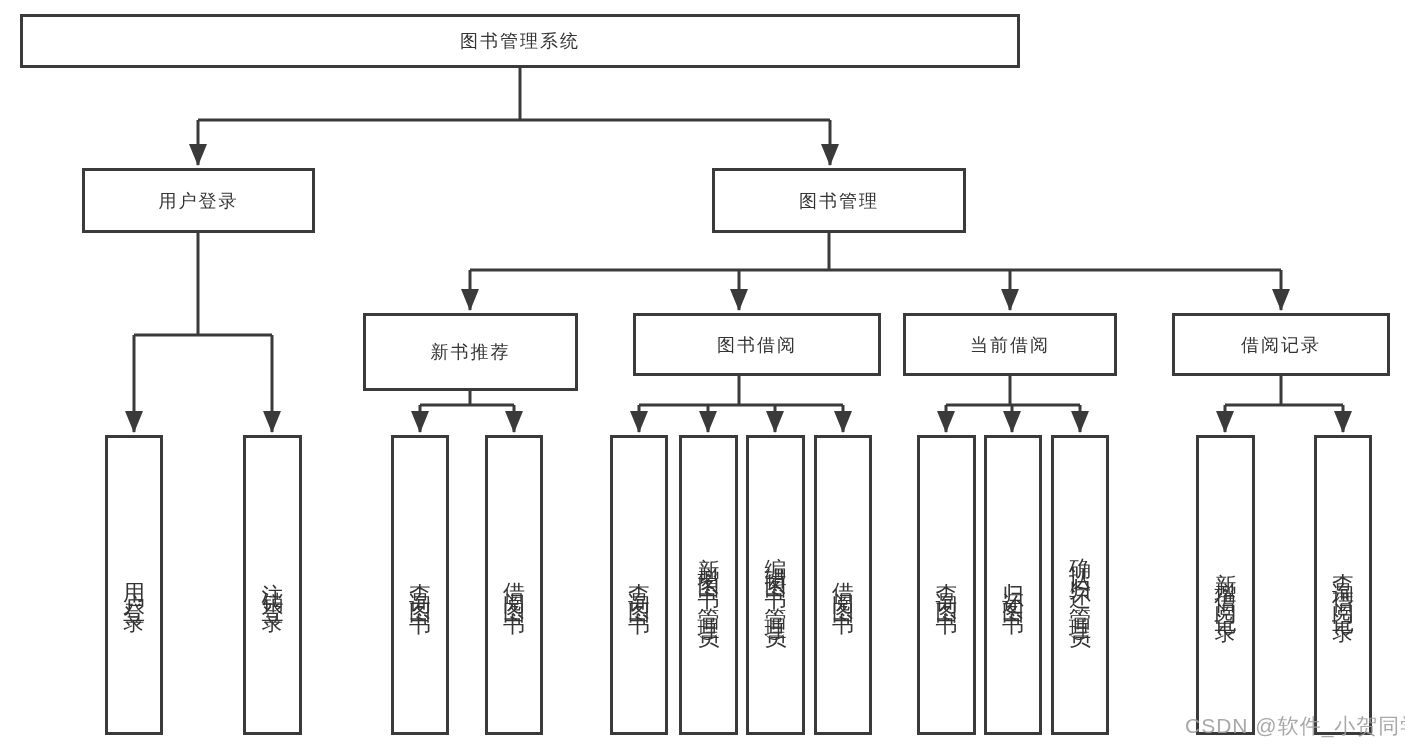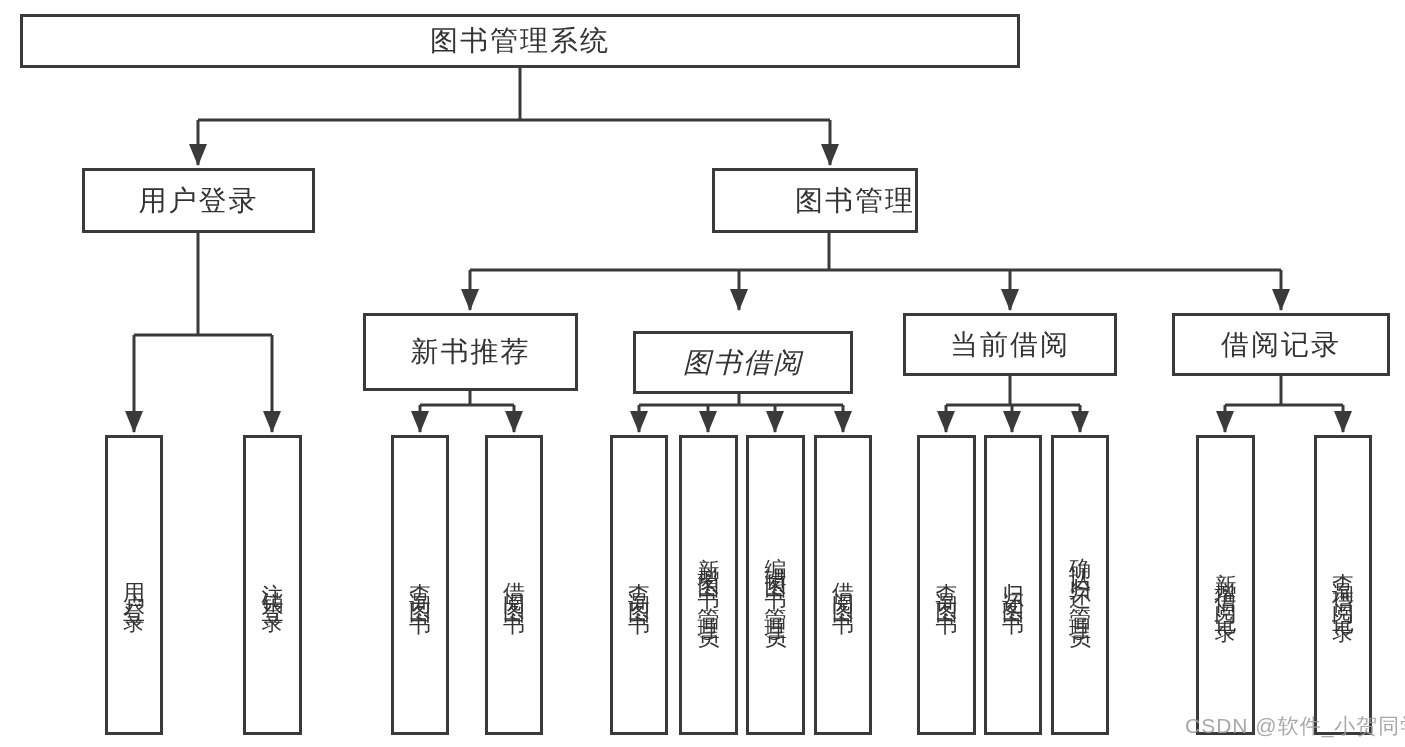--- a/index.html
+++ b/index.html
@@ -27,21 +27,21 @@
     position: absolute;
     box-sizing: border-box;
     background: #ffffff;
     border: 3px solid #3a3a3a;
     display: flex;
     align-items: center;
     justify-content: center;
     color: #333333;
   }
   .box-h span {
-    font-size: 28px;
+    font-size: 18px;
     letter-spacing: 2px;
     white-space: nowrap;
   }
   .box-v span {
     writing-mode: vertical-lr;
     text-orientation: mixed;
     font-size: 22px;
     letter-spacing: 10px;
     line-height: 1;
     white-space: nowrap;
@@ -126,28 +126,28 @@
     </g>
   </svg>
 
   <div class="box box-h" style="left:20px; top:14px; width:1000px; height:54px;">
     <span>图书管理系统</span>
   </div>
 
   <div class="box box-h" style="left:82px; top:168px; width:233px; height:65px;">
     <span>用户登录</span>
   </div>
-  <div class="box box-h" style="left:712px; top:168px; width:206px; height:65px;justify-content:flex-end;">
+  <div class="box box-h" style="left:712px; top:168px; width:254px; height:65px;">
     <span>图书管理</span>
   </div>
 
   <div class="box box-h" style="left:363px; top:313px; width:215px; height:78px;">
     <span>新书推荐</span>
   </div>
-  <div class="box box-h" style="left:633px; top:331px; width:220px; height:63px;font-style:italic;">
+  <div class="box box-h" style="left:633px; top:313px; width:248px; height:63px;">
     <span>图书借阅</span>
   </div>
   <div class="box box-h" style="left:903px; top:313px; width:214px; height:63px;text-align:right;">
     <span>当前借阅</span>
   </div>
   <div class="box box-h" style="left:1172px; top:313px; width:218px; height:63px;">
     <span>借阅记录</span>
   </div>
 
   <div class="box box-v" style="left:105px; top:435px; width:58px; height:300px;">

